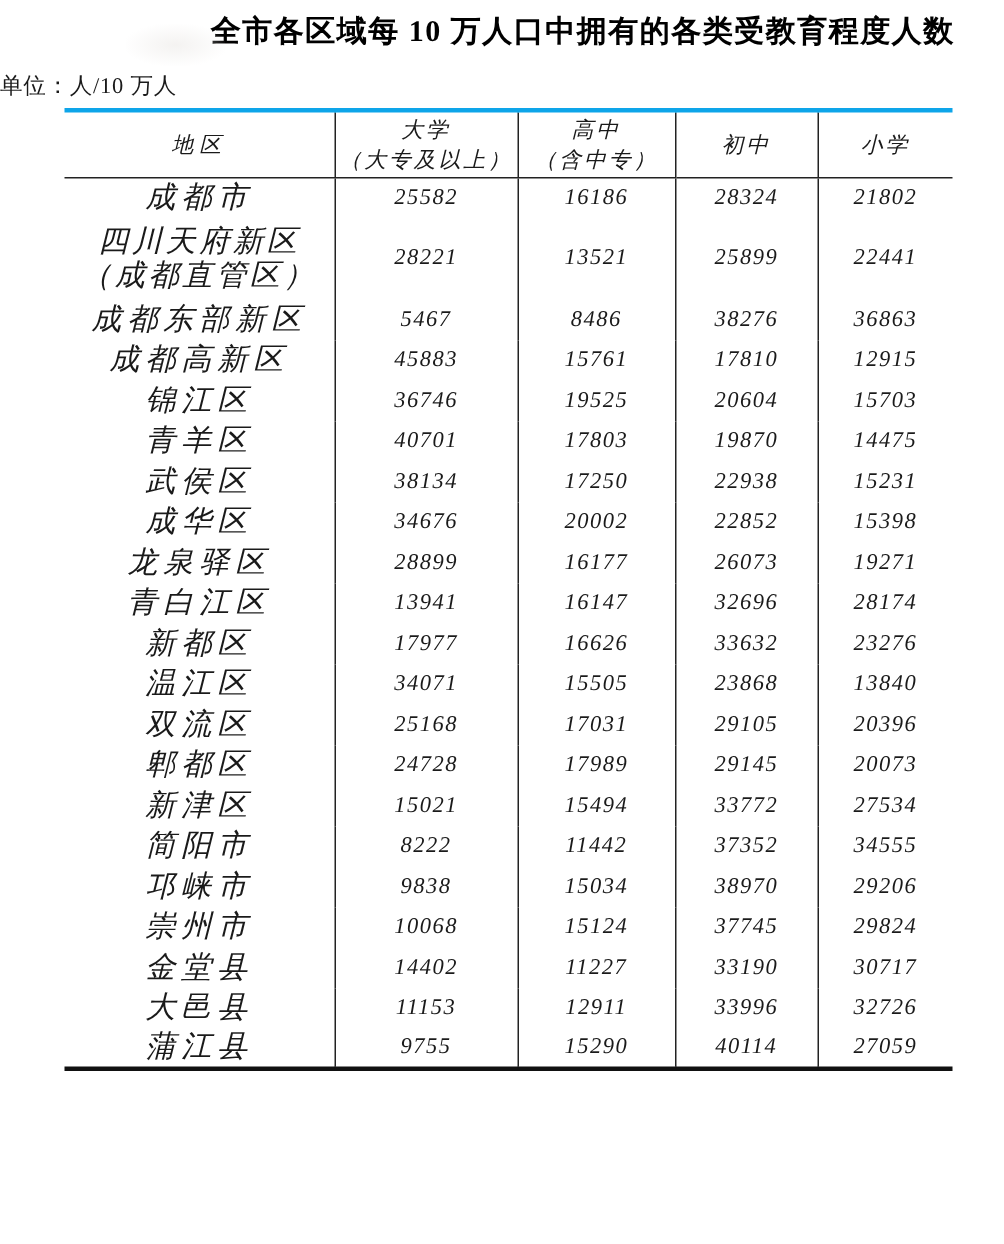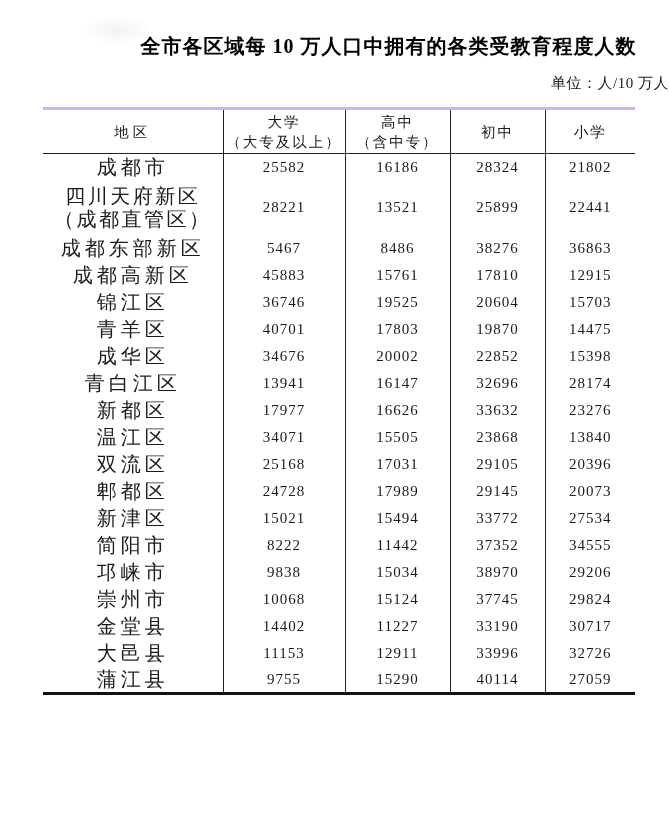--- a/index.html
+++ b/index.html
@@ -12,49 +12,50 @@
     position: relative;
   }
   .erased-smudge {
     position: absolute;
     left: 84px; top: 16px;
     width: 66px; height: 28px;
     background: radial-gradient(ellipse at center, #efedeb 0%, rgba(255,255,255,0) 75%);
     opacity: 0.7;
   }
   .title-wrap {
-    padding-top: 32px;
+    padding-top: 7px;
     padding-left: 108px;
     text-align: center;
   }
   .doc-title {
     font-size: 20px;
     line-height: 28px;
     font-weight: bold;
     color: #000000;
     letter-spacing: 1px;
     white-space: nowrap;
   }
   .unit-wrap {
     margin-top: 14px;
-    text-align: right;
+    padding-right: 10px;
   }
   .unit-label {
     font-size: 15px;
     line-height: 18px;
     letter-spacing: 0.5px;
   }
   table.edu-table {
     margin-left: 43px;
-    margin-top: 15px;
+    margin-top: 5px;
     width: 592px;
     border-collapse: collapse;
     table-layout: fixed;
-    border-top: 3px solid #c4b5fd;
+    border-top: 3px solid #0ea5e9;
     border-bottom: 3px solid #111111;
+    font-style: italic;
   }
   col.c-region { width: 180px; }
   col.c-univ   { width: 122px; }
   col.c-high   { width: 105px; }
   col.c-mid    { width: 95px;  }
   col.c-prim   { width: 90px;  }
   .edu-table th, .edu-table td {
     text-align: center;
     vertical-align: middle;
     font-weight: normal;
@@ -155,27 +156,41 @@
       <td class="num">15703</td>
     </tr>
     <tr>
       <td class="region">青羊区</td>
       <td class="num">40701</td>
       <td class="num">17803</td>
       <td class="num">19870</td>
       <td class="num">14475</td>
     </tr>
     <tr>
+      <td class="region">武侯区</td>
+      <td class="num">38134</td>
+      <td class="num">17250</td>
+      <td class="num">22938</td>
+      <td class="num">15231</td>
+    </tr>
+    <tr>
       <td class="region">成华区</td>
       <td class="num">34676</td>
       <td class="num">20002</td>
       <td class="num">22852</td>
       <td class="num">15398</td>
     </tr>
     <tr>
+      <td class="region">龙泉驿区</td>
+      <td class="num">28899</td>
+      <td class="num">16177</td>
+      <td class="num">26073</td>
+      <td class="num">19271</td>
+    </tr>
+    <tr>
       <td class="region">青白江区</td>
       <td class="num">13941</td>
       <td class="num">16147</td>
       <td class="num">32696</td>
       <td class="num">28174</td>
     </tr>
     <tr>
       <td class="region">新都区</td>
       <td class="num">17977</td>
       <td class="num">16626</td>

